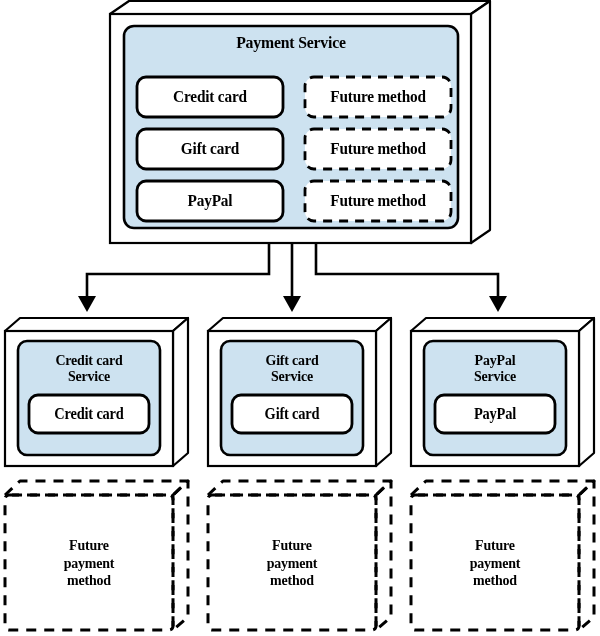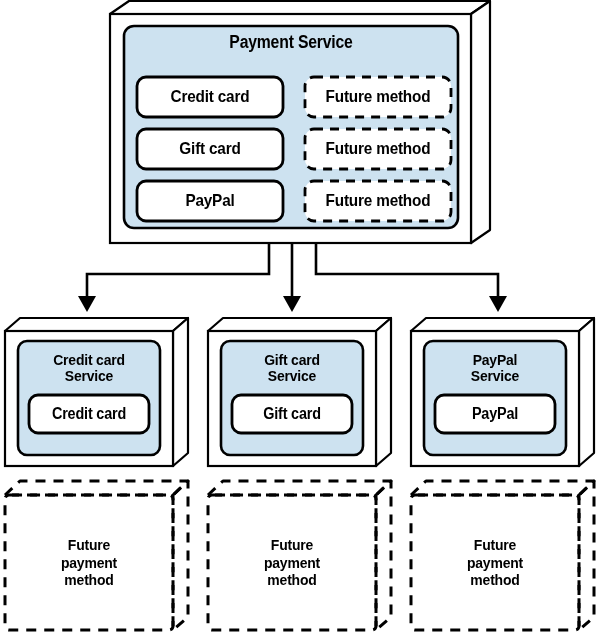--- a/index.html
+++ b/index.html
@@ -1,21 +1,21 @@
 <!DOCTYPE html>
 <html><head>
 <meta charset="utf-8">
 <style>
   html,body{margin:0;padding:0;background:#ffffff;}
   body{
     width:600px;height:636px;position:relative;overflow:hidden;
     font-family:"Liberation Sans","DejaVu Sans",sans-serif;
     color:#000;
   }
-  #stage{position:absolute;left:0;top:0;width:600px;height:528px;}
+  #stage{position:absolute;left:0;top:0;width:600px;height:528px;font-family:Liberation Serif, serif;}
   svg#diagram{position:absolute;left:0;top:0;width:600px;height:636px;display:block;}
 
   
   .lbl{
     position:absolute;
     display:flex;align-items:center;justify-content:center;
     text-align:center;
     font-weight:bold;
     color:#000;
     line-height:1.02;

